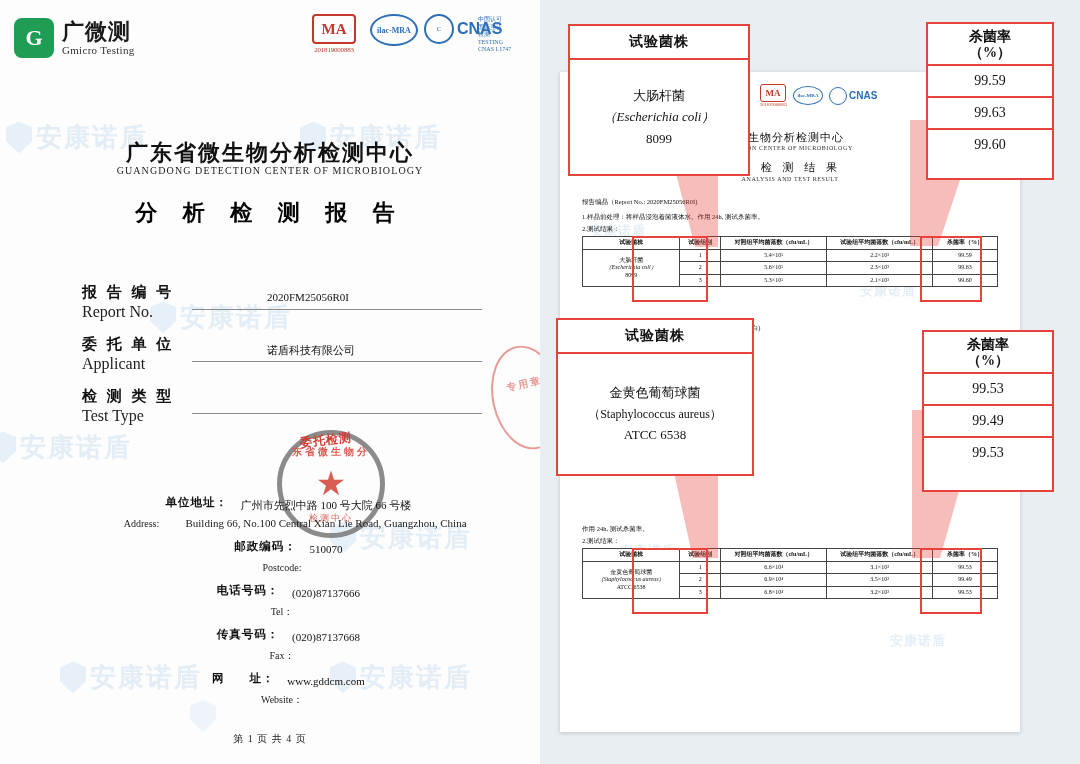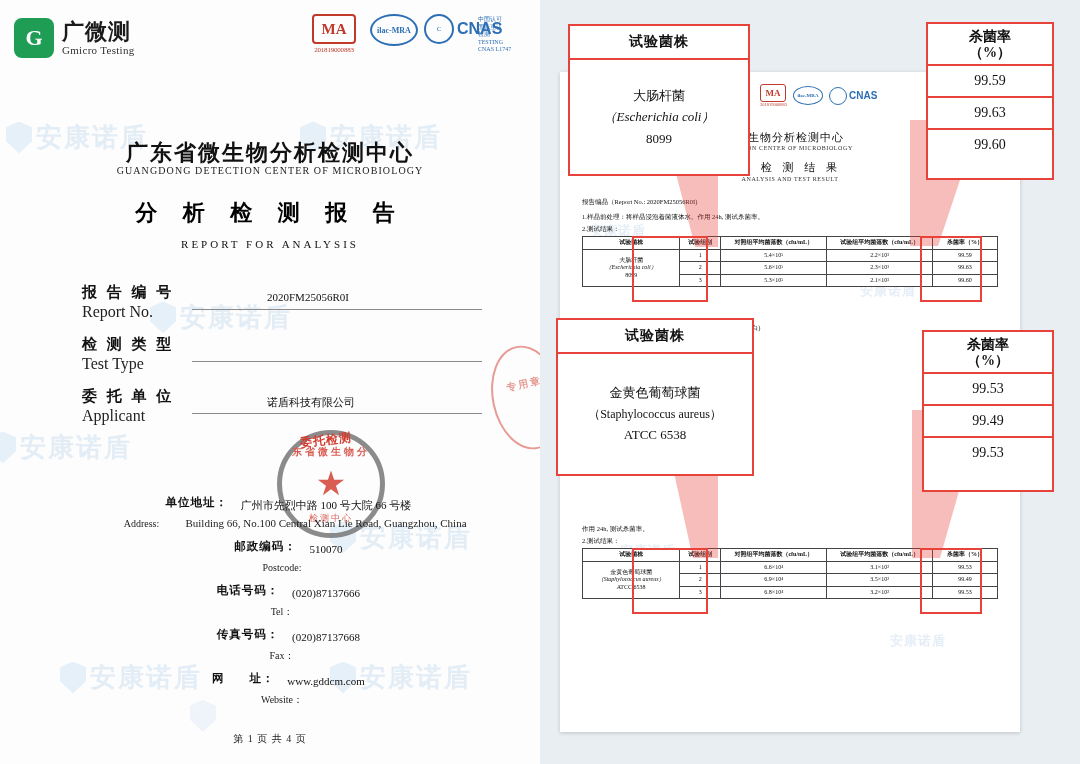--- a/index.html
+++ b/index.html
@@ -261,39 +261,38 @@
       <div class="cnas-sub">中国认可</div>
       <div class="cnas-sub">国际互认</div>
       <div class="cnas-sub">检测</div>
       <div class="cnas-sub">TESTING</div>
       <div class="cnas-sub">CNAS L1747</div>
     </div>
 
     <div class="title-cn">广东省微生物分析检测中心</div>
     <div class="title-en">GUANGDONG  DETECTION  CENTER  OF  MICROBIOLOGY</div>
     <div class="rpt-cn">分 析 检 测 报 告</div>
-    <div class="rpt-en">REPORT  FOR  ANALYSIS</div>
 
     <div class="fields">
       <div class="field-row">
         <div class="f-cn">报 告 编 号</div>
         <div class="f-en">Report No.</div>
         <div class="f-val">2020FM25056R0I</div>
         <div class="f-line"></div>
       </div>
       <div class="field-row">
+        <div class="f-cn">委 托 单 位</div>
+        <div class="f-en">Applicant</div>
+        <div class="f-val">诺盾科技有限公司</div>
+        <div class="f-line"></div>
+      </div>
+      <div class="field-row">
         <div class="f-cn">检 测 类 型</div>
         <div class="f-en">Test Type</div>
         <div class="f-val"></div>
-        <div class="f-line"></div>
-      </div>
-      <div class="field-row">
-        <div class="f-cn">委 托 单 位</div>
-        <div class="f-en">Applicant</div>
-        <div class="f-val">诺盾科技有限公司</div>
         <div class="f-line"></div>
       </div>
     </div>
 
     <div class="oval-stamp">
       <div class="ot">专用章</div>
     </div>
     <div class="stamp">
       <div class="arc-top">东省微生物分</div>
       <div class="star">★</div>

